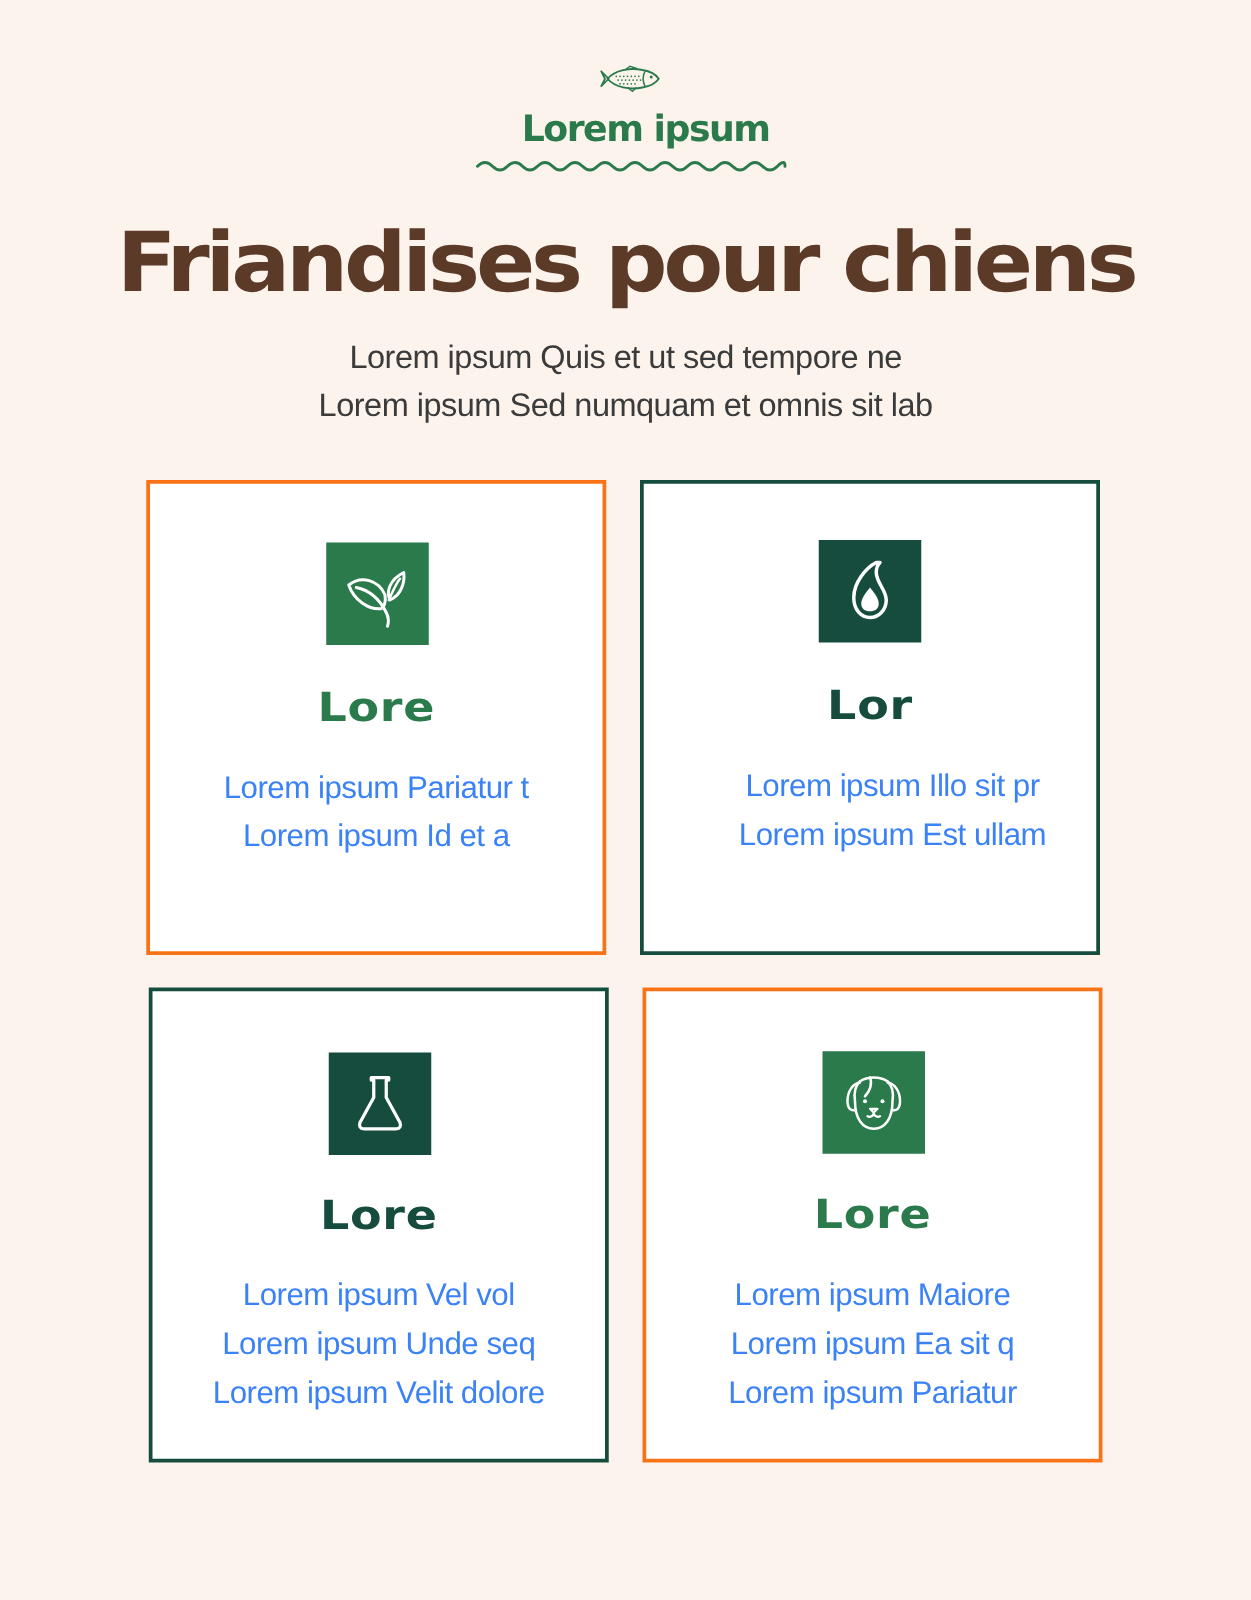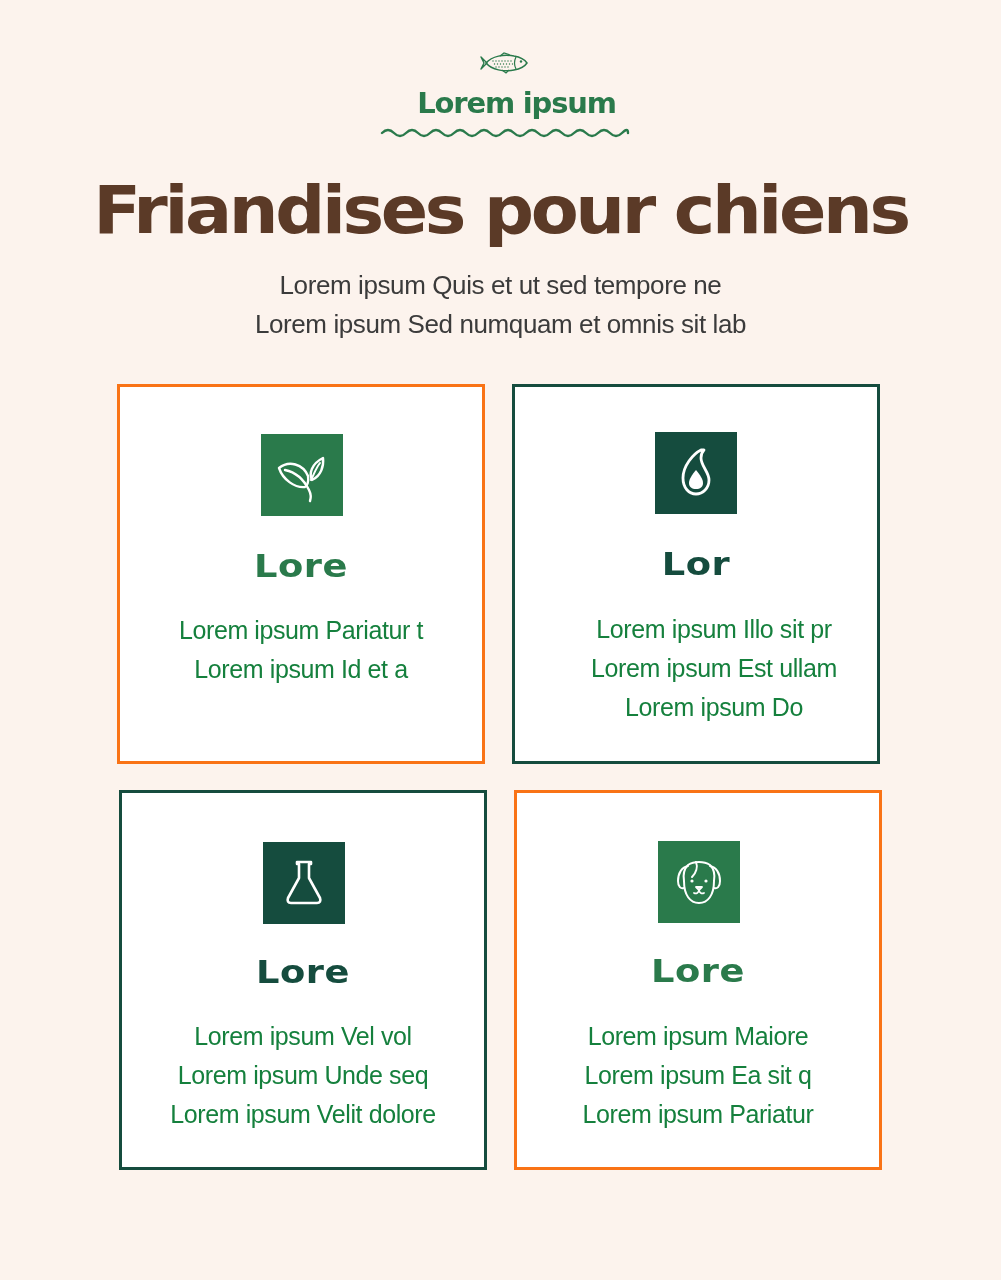--- a/index.html
+++ b/index.html
@@ -62,21 +62,21 @@
     font-weight: bold; font-size: 32px; letter-spacing: 0.5px;
     color: #2a7a4b;
     transform: scaleX(1.15);
   }
   .card.dark .heading { color: #154c3e; }
   .card .body {
     position: absolute; left: 0; right: 0; top: 224px;
     text-align: center;
     font-family: "Liberation Sans", sans-serif;
     font-size: 25px; line-height: 39px; letter-spacing: -0.4px;
-    color: #15803d;
+    color: #3b82f6;
   }
   .card .body div { white-space: nowrap; }
 </style>
 </head>
 <body>
 
 <svg class="fish" viewBox="0 0 52 22">
   <path d="M3 5 L9 11 L3 17 L6 11 Z" fill="none" stroke="#2a7a4b" stroke-width="1.4" stroke-linejoin="round"></path>
   <path d="M8 11 C14 4, 26 2, 36 4 C42 5, 47 8, 49 11 C47 14, 42 17, 36 18 C26 20, 14 18, 8 11 Z" fill="none" stroke="#2a7a4b" stroke-width="1.5"></path>
   <path d="M22 4 L26 1 L32 3" fill="none" stroke="#2a7a4b" stroke-width="1.2"></path>
@@ -139,21 +139,20 @@
   <div class="icon" style="top:45px; left:140px;">
     <svg width="62" height="62" viewBox="0 0 62 62">
       <path d="M36 8 C28 12, 18 24, 18 36 C18 46, 24 52, 31 52 C38 52, 44 46, 44 38 C44 30, 36 24, 36 16 C36 12, 37 10, 39 8 Z" fill="none" stroke="#fff" stroke-width="2.8" stroke-linejoin="round"></path>
       <path d="M31 28 C27 33, 24 37, 24 41 C24 45, 27 47, 31 47 C35 47, 38 45, 38 41 C38 37, 35 33, 31 28 Z" fill="#fff"></path>
     </svg>
   </div>
   <div class="heading" style="top:158px;">Lor</div>
   <div class="body" style="top:223px;margin-left:36px;">
     <div>Lorem ipsum Illo sit pr</div>
     <div>Lorem ipsum Est ullam</div>
-    <div>Lorem ipsum Do</div>
   </div>
 </div>
 
 <div class="card dark" style="left:119px; top:790px;">
   <div class="icon" style="top:49px;">
     <svg width="62" height="62" viewBox="0 0 62 62">
       <path d="M24 10 L38 10 L38 12 L36 12 L36 26 L47 46 C48 49, 47 51, 44 51 L18 51 C15 51, 14 49, 15 46 L26 26 L26 12 L24 12 Z" fill="none" stroke="#fff" stroke-width="2.6" stroke-linejoin="round"></path>
     </svg>
   </div>
   <div class="heading">Lore</div>

